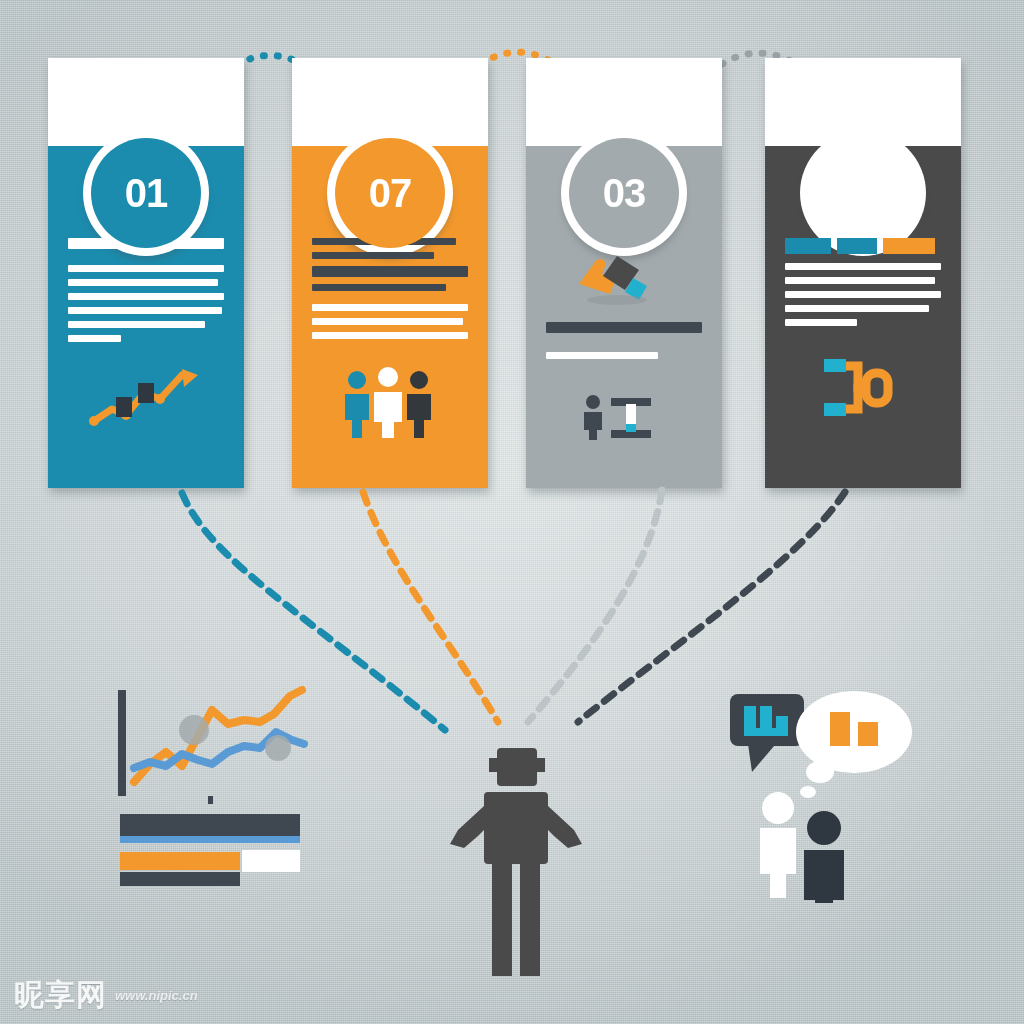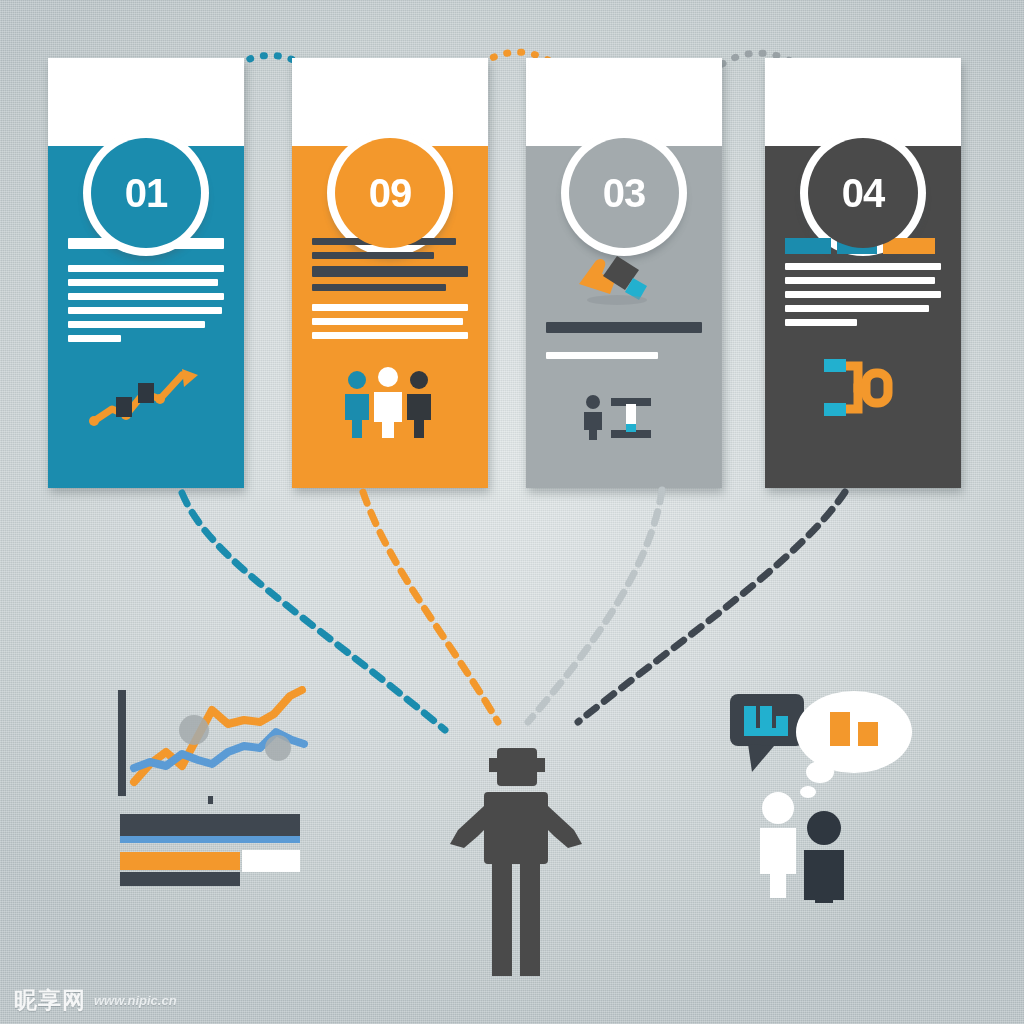--- a/index.html
+++ b/index.html
@@ -108,21 +108,21 @@
   .figure-wrap { position: absolute; }
 
   
   .wm-left {
     position: absolute;
     left: 14px; bottom: 8px;
     display: flex; align-items: center; gap: 8px;
     opacity: .85;
   }
   .wm-logo {
-    font-size: 23px; font-weight: bold; color: #ffffff;
+    font-size: 30px; font-weight: bold; color: #ffffff;
     letter-spacing: 1px;
     text-shadow: 0 1px 1px rgba(120,130,135,.6);
   }
   .wm-url {
     font-size: 13px; color: #f2f5f6; font-style: italic; font-weight: bold;
     text-shadow: 0 1px 1px rgba(120,130,135,.55);
   }
   .wm-right {
     position: absolute;
     right: 6px; bottom: 11px;
@@ -175,21 +175,21 @@
         <rect x="52" y="20" width="16" height="20" fill="#2f3740"></rect>
         <polygon points="96,6 112,12 98,24" fill="#f3982c"></polygon>
       </svg>
     </div>
   </div>
 
   <div class="panel p2">
     <div class="panel-white"></div>
     <div class="panel-body"></div>
     <div class="notch"></div>
-    <div class="badge">09</div>
+    <div class="badge">07</div>
     <div class="content">
       <div class="tline d blur" style="width:92%"></div>
       <div class="tline d blur" style="width:78%"></div>
       <div class="hline d blur" style="width:100%"></div>
       <div class="tline d blur" style="width:86%"></div>
       <div style="height:6px"></div>
       <div class="tline w blur" style="width:100%"></div>
       <div class="tline w blur" style="width:97%"></div>
       <div class="tline w blur" style="width:100%"></div>
       <div style="height:20px"></div>
@@ -230,21 +230,20 @@
         <rect x="47" y="12" width="10" height="28" fill="#ffffff"></rect>
         <rect x="47" y="32" width="10" height="8" fill="#22b0cf"></rect>
       </svg>
     </div>
   </div>
 
   <div class="panel p4">
     <div class="panel-white"></div>
     <div class="panel-body"></div>
     <div class="notch"></div>
-    <div class="badge">04</div>
     <div class="content">
       <div style="display:flex;gap:6px;margin-bottom:9px">
         <div class="blur" style="width:46px;height:16px;background:#1b8cae"></div>
         <div class="blur" style="width:40px;height:16px;background:#1b8cae"></div>
         <div class="blur" style="width:52px;height:16px;background:#f3982c"></div>
       </div>
       <div class="tline w blur" style="width:100%"></div>
       <div class="tline w blur" style="width:96%"></div>
       <div class="tline w blur" style="width:100%"></div>
       <div class="tline w blur" style="width:92%"></div>

